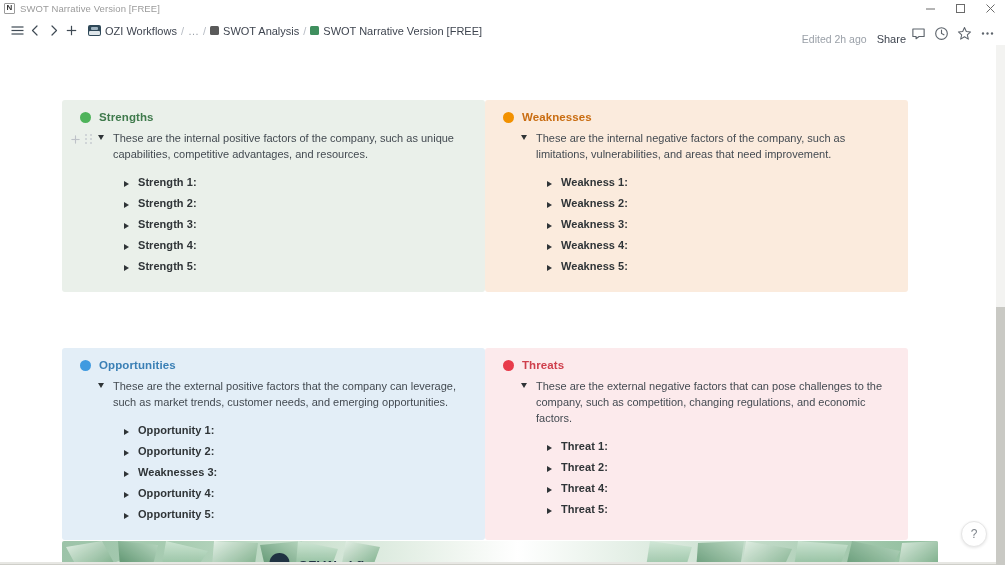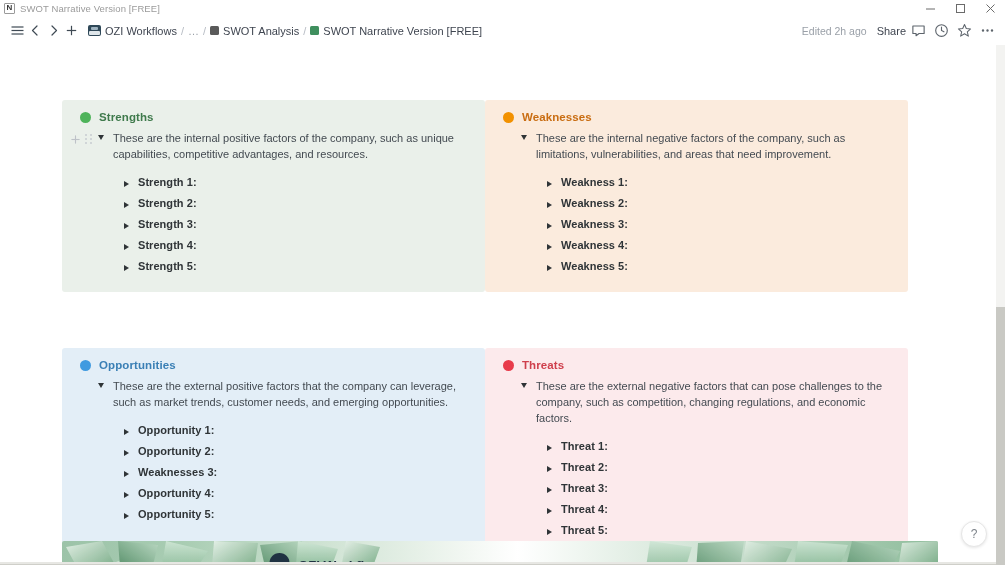--- a/index.html
+++ b/index.html
@@ -84,21 +84,21 @@
     content: ''; position: absolute; left: 1px; right: 1px; bottom: 1px;
     height: 4px; background: #dfe6ea; border-radius: 1px;
   }
   .ws-ico::before {
     content: ''; position: absolute; left: 3px; top: 2px;
     width: 7px; height: 3px; background: #9fb3c0; border-radius: 1px;
   }
 
   .tb-right {
     position: absolute; right: 6px; top: 0;
-    height: 29px; display: flex; align-items: center; gap: 0px;
+    height: 29px; display: flex; align-items: flex-end; gap: 0px;
   }
   .edited {
     font-size: 10.5px; color: #9aa0a8; margin-right: 10px; white-space: nowrap;
   }
   .share {
     font-size: 11px; color: #3f4550; margin-right: 1px;
     cursor: pointer; white-space: nowrap;
   }
   .tb-act {
     width: 23px; height: 23px;
@@ -514,24 +514,20 @@
           <span class="intro-txt">These are the external negative factors that can pose challenges to the company, such as competition, changing regulations, and economic factors.</span>
         </div>
         <div class="items">
           <div class="item">
               <span class="tri"></span>
               <span class="lbl">Threat 1:</span>
             </div>
           <div class="item">
               <span class="tri"></span>
               <span class="lbl">Threat 2:</span>
-            </div>
-          <div class="item">
-              <span class="tri"></span>
-              <span class="lbl">Threat 3:</span>
             </div>
           <div class="item">
               <span class="tri"></span>
               <span class="lbl">Threat 4:</span>
             </div>
           <div class="item">
               <span class="tri"></span>
               <span class="lbl">Threat 5:</span>
             </div>
         </div>

